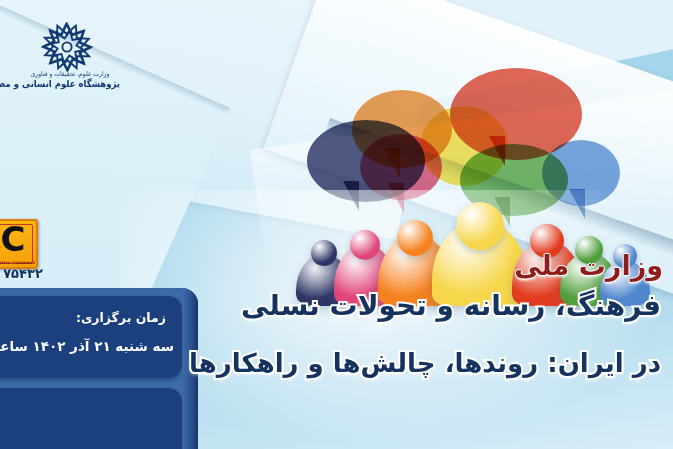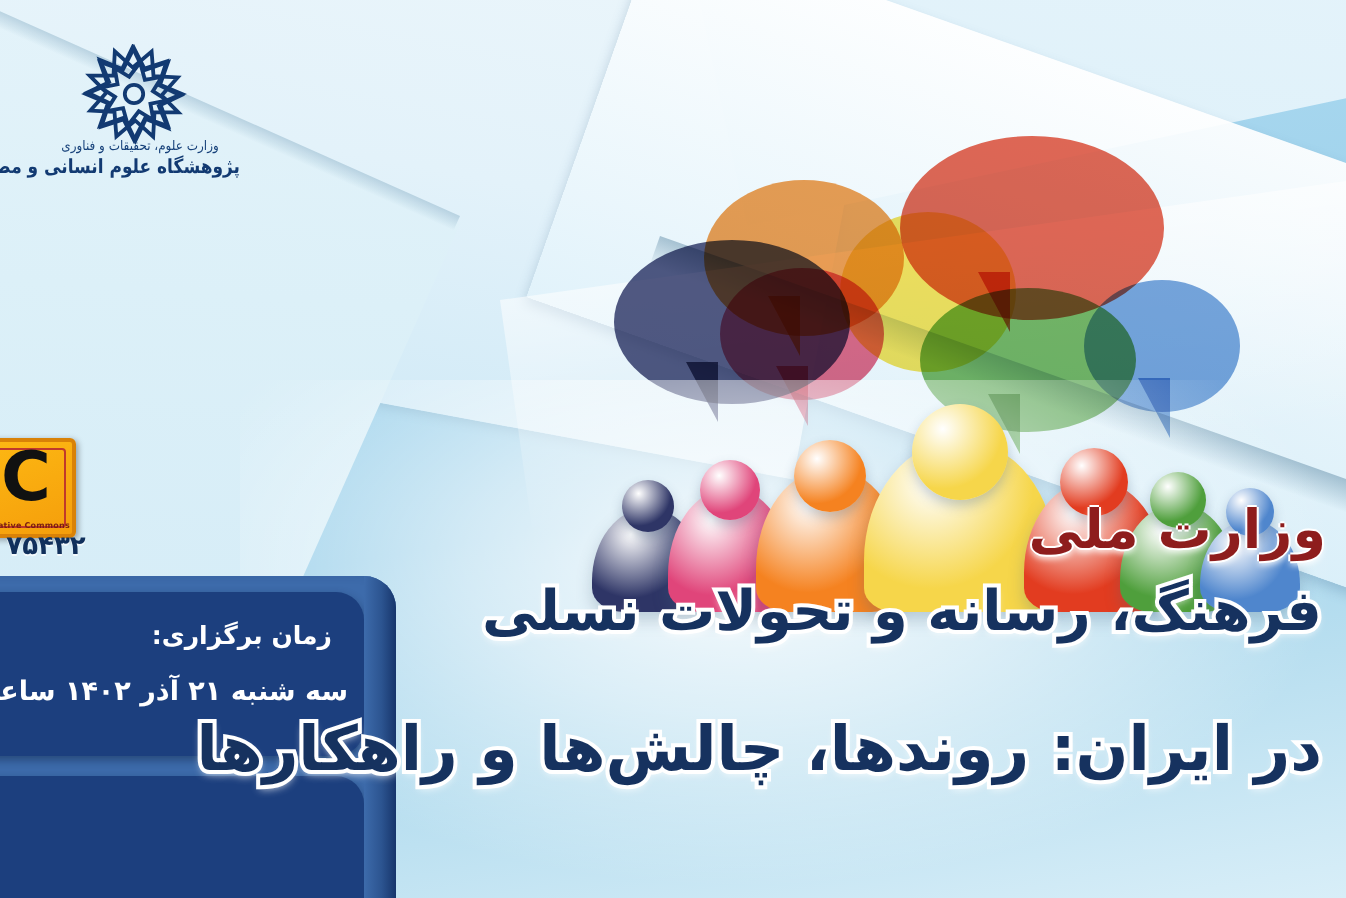--- a/index.html
+++ b/index.html
@@ -112,22 +112,22 @@
          font-size:27px;line-height:1;font-weight:900;color:#8e1d1d;
          font-family:"DejaVu Sans","Liberation Sans",sans-serif;
          text-shadow:0 1px 0 #fff, 0 2px 3px rgba(255,255,255,.9),
                      1px 0 0 #fff, -1px 0 0 #fff, 0 -1px 0 #fff;
          white-space:nowrap;}
   .t-main1{position:absolute;right:12px;top:292px;direction:rtl;
            font-size:28px;line-height:1;font-weight:900;color:#16325f;
            white-space:nowrap;
            -webkit-text-stroke:4px #ffffff;paint-order:stroke fill;
            text-shadow:0 2px 4px rgba(255,255,255,.85);}
-  .t-main2{position:absolute;right:12px;top:360px;direction:rtl;
-           font-size:31px;line-height:1;font-weight:900;color:#16325f;
+  .t-main2{position:absolute;right:12px;top:350px;direction:rtl;
+           font-size:26px;line-height:1;font-weight:900;color:#16325f;
            white-space:nowrap;
            -webkit-text-stroke:4px #ffffff;paint-order:stroke fill;
            text-shadow:0 2px 4px rgba(255,255,255,.85);}
 </style>
 </head>
 <body>
 
 <div id="poster">
 
   <div class="fold fold-top-white"></div>

